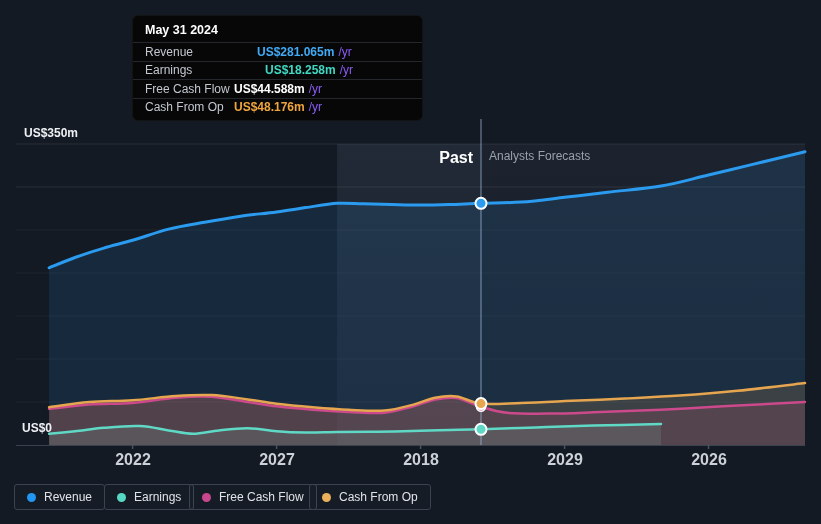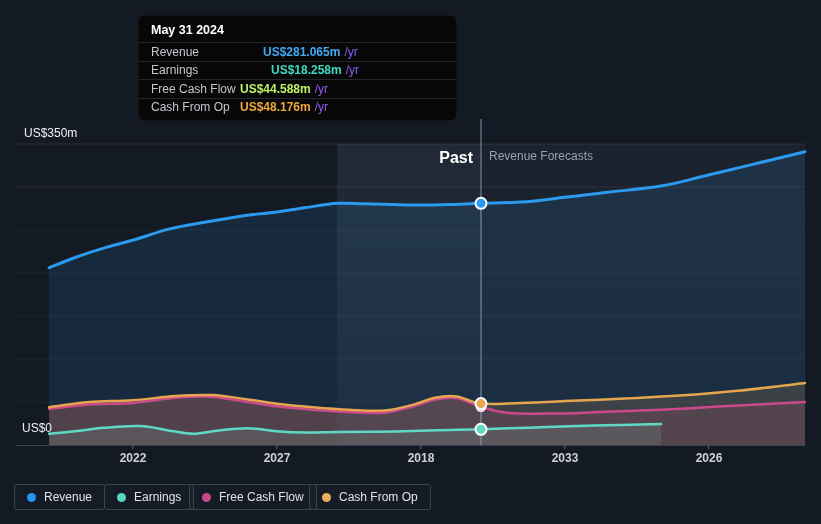--- a/index.html
+++ b/index.html
@@ -1,36 +1,36 @@
 <!DOCTYPE html>
 <html><head>
 <meta charset="utf-8">
 <style>
   html,body{margin:0;padding:0;background:#141a23;}
   .stage{position:relative;width:821px;height:524px;background:#141a23;overflow:hidden;
          font-family:"Liberation Sans",sans-serif;-webkit-font-smoothing:antialiased;}
   #chart{position:absolute;left:0;top:0;}
   
-  .tooltip{position:absolute;left:138px;top:15px;width:319px;box-sizing:border-box;
+  .tooltip{position:absolute;left:132px;top:15px;width:291px;box-sizing:border-box;
            background:#070708;border:1px solid rgba(255,255,255,0.05);border-radius:6px;
            padding:0 0 4px 0;z-index:5;}
   .tt-title{height:26px;line-height:28px;padding:0 12px;color:#ffffff;font-weight:bold;font-size:12.5px;}
   .tt-row{display:flex;align-items:center;height:17.5px;border-top:1px solid #24272c;
           padding:0 12px;font-size:12px;}
   .tt-label{width:89px;color:#c3c8cf;flex:none;}
   .tt-value{font-weight:bold;}
   .tt-unit{color:#8b5cf6;margin-left:4px;}
   
-  .ylabel{position:absolute;color:#eef1f4;font-size:12px;font-weight:normal;z-index:3;}
+  .ylabel{position:absolute;color:#eef1f4;font-size:12px;font-weight:bold;z-index:3;}
   .ylabel.top{left:24px;top:126px;}
   .ylabel.zero{left:22px;top:421px;}
   .past-label{position:absolute;right:348px;top:149px;color:#ffffff;font-size:16px;font-weight:bold;z-index:3;}
   .fcast-label{position:absolute;left:489px;top:149px;color:#99a1ac;font-size:12px;z-index:3;}
   .xtick{position:absolute;top:451px;transform:translateX(-50%);color:#ccd1d8;
-         font-size:12px;font-weight:bold;z-index:3;}
+         font-size:16px;font-weight:bold;z-index:3;}
   
   .legend{position:absolute;left:0;top:484px;width:100%;height:26px;z-index:3;}
   .chip{position:absolute;top:0;height:26px;display:flex;align-items:center;gap:8px;
         padding:0 12px;border:1px solid #3b4351;border-radius:3px;box-sizing:border-box;
         color:#dfe3e8;font-size:12px;cursor:pointer;background:rgba(255,255,255,0.01);}
   .chip .dot{width:9px;height:9px;border-radius:50%;flex:none;}
 </style>
 </head>
 <body>
 
@@ -84,39 +84,39 @@
       <span class="tt-value" style="color: rgb(64, 170, 245); margin-left: 23px;">US$281.065m</span>
       <span class="tt-unit"> /yr</span>
     </div>
     <div class="tt-row">
       <span class="tt-label">Earnings</span>
       <span class="tt-value" style="color: rgb(63, 217, 196); margin-left: 31px;">US$18.258m</span>
       <span class="tt-unit"> /yr</span>
     </div>
     <div class="tt-row">
       <span class="tt-label">Free Cash Flow</span>
-      <span class="tt-value" style="color: #bef264;">US$44.588m</span>
+      <span class="tt-value" style="color: #ffffff;">US$44.588m</span>
       <span class="tt-unit"> /yr</span>
     </div>
     <div class="tt-row">
       <span class="tt-label">Cash From Op</span>
       <span class="tt-value" style="color: rgb(240, 166, 62);">US$48.176m</span>
       <span class="tt-unit"> /yr</span>
     </div>
   </div>
 
   <div class="ylabel top">US$350m</div>
   <div class="ylabel zero">US$0</div>
   <div class="past-label">Past</div>
-  <div class="fcast-label">Revenue Forecasts</div>
+  <div class="fcast-label">Analysts Forecasts</div>
 
   <span class="xtick" style="left:133px">2022</span>
   <span class="xtick" style="left:277px">2027</span>
   <span class="xtick" style="left:421px">2018</span>
-  <span class="xtick" style="left:565px">2033</span>
+  <span class="xtick" style="left:565px">2029</span>
   <span class="xtick" style="left:709px">2026</span>
 
   <div class="legend">
     <div class="chip" style="left:14px">
       <span class="dot" style="background: rgb(33, 150, 243);"></span>
       <span>Revenue</span>
     </div>
     <div class="chip" style="left:104px">
       <span class="dot" style="background: rgb(87, 216, 196);"></span>
       <span>Earnings</span>

